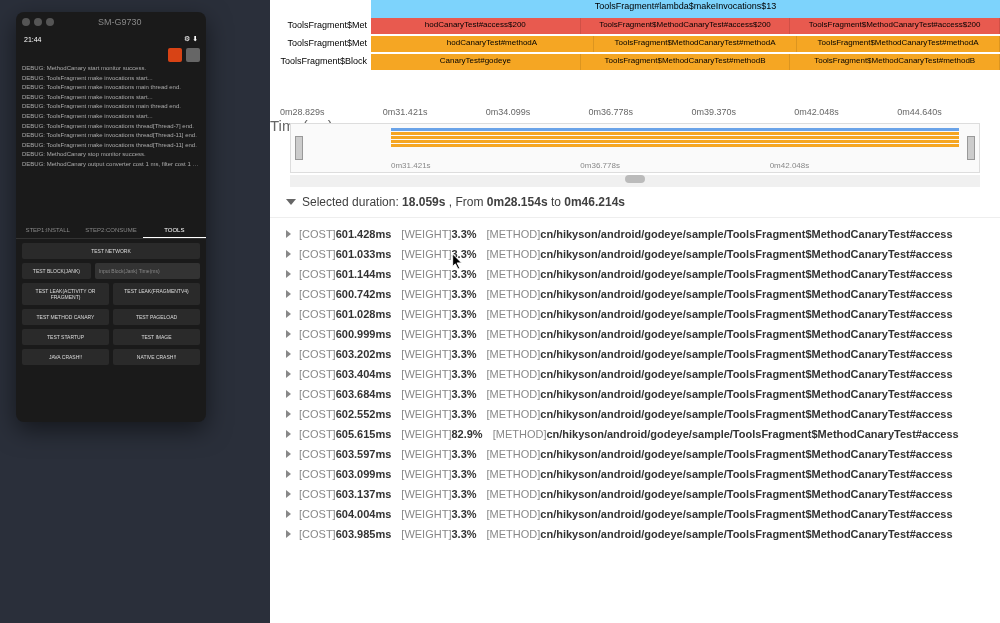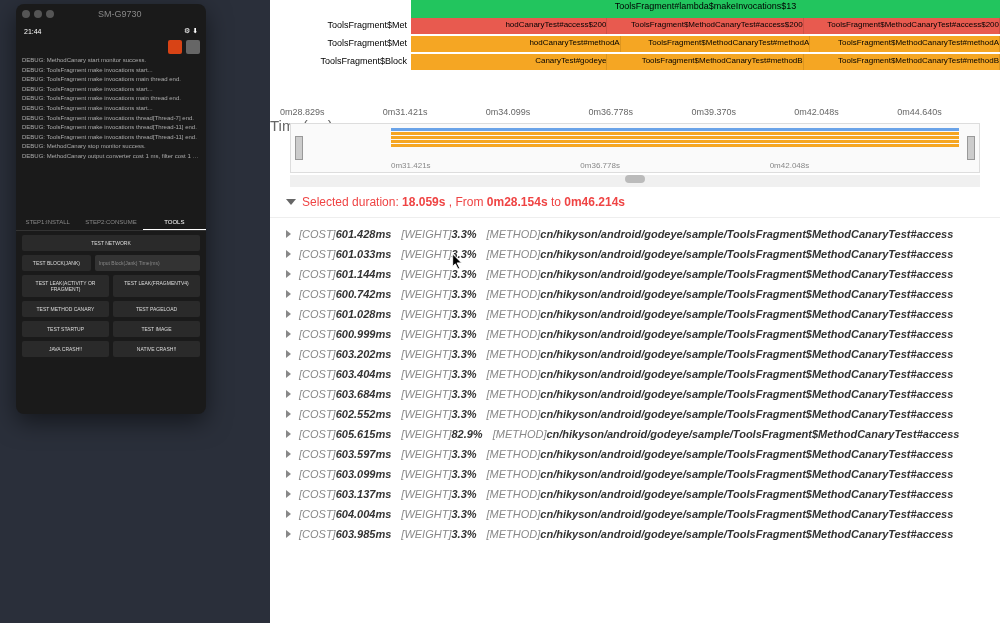--- a/index.html
+++ b/index.html
@@ -9,21 +9,21 @@
       font-family: -apple-system, BlinkMacSystemFont, "Segoe UI", sans-serif;
       background: #2a2f3a;
       overflow: hidden;
       position: relative;
     }
 
     
     .phone-window {
       position: absolute;
       left: 16px;
-      top: 4px;
+      top: 12px;
       width: 190px;
       height: 410px;
       background: #1a1a1a;
       border-radius: 8px;
       box-shadow: 0 8px 24px rgba(0,0,0,0.5);
     }
     .phone-titlebar {
       height: 20px;
       display: flex;
       align-items: center;
@@ -94,33 +94,33 @@
       top: 0;
       right: 0;
       bottom: 0;
       background: #fff;
       overflow: hidden;
     }
 
     .timeline-area { height: 115px; position: relative; }
     .timeline-row { height: 18px; display: flex; position: relative; margin-left: 1px; }
     .timeline-label {
-      width: 140px;
+      width: 100px;
       text-align: right;
       font-size: 9px;
       padding-right: 4px;
       padding-top: 2px;
       flex-shrink: 0;
     }
     .timeline-bars { flex: 1; display: flex; position: relative; }
-    .bar { height: 16px; font-size: 8px; text-align: right; overflow: hidden; white-space: nowrap; padding-top: 2px; border-right: 1px solid rgba(0,0,0,0.1); }
+    .bar { height: 16px; font-size: 8px; text-align: center; overflow: hidden; white-space: nowrap; padding-top: 2px; border-right: 1px solid rgba(0,0,0,0.1); }
     .bar-red { background: #e85a4f; color: #000; }
     .bar-orange { background: #f5a623; color: #000; }
     .bar-title-blue {
-      background: #22c55e; width: 100%; height: 25px; font-size: 9px; text-align: center; padding-top: 1px;
+      background: #7dd3fc; width: 100%; height: 25px; font-size: 9px; text-align: center; padding-top: 1px;
     }
 
     .time-axis { display: flex; margin-left: 10px; margin-top: 4px; }
     .time-tick { flex: 1; font-size: 9px; color: #666; margin-top: 31px; }
     .time-unit { text-align: left; font-size: 15px; color: #666; padding-right: 10px; }
 
     .minimap {
       height: 50px;
       margin: 8px 20px 0 20px;
       border: 1px solid #ddd;
@@ -140,34 +140,34 @@
     .minimap-bar.blue { background: #6aa3e8; }
     .minimap-ticks { position: absolute; bottom: 2px; left: 100px; right: 20px; display: flex; font-size: 8px; color: #888; }
     .minimap-ticks span { flex: 1; }
 
     .scrollbar-x { height: 12px; margin: 0 20px; background: #f0f0f0; position: relative; }
     .scrollbar-thumb { height: 8px; width: 20px; background: #bbb; margin: 2px auto; border-radius: 4px; }
 
     .selection-bar {
       padding: 8px 16px;
       font-size: 12px;
-      color: #ef4444;
+      color: #404040;
       border-bottom: 1px solid #eee;
       display: flex;
       align-items: center;
       gap: 6px;
     }
     .chevron {
       width: 0; height: 0;
       border-left: 5px solid transparent;
       border-right: 5px solid transparent;
       border-top: 6px solid #666;
     }
 
-    .method-list { padding: 6px 0 0 16px; overflow: hidden; font-style: italic; }
+    .method-list { padding: 6px 0 0 16px; overflow: hidden; }
     .method-row {
       display: flex;
       align-items: center;
       font-size: 11px;
       padding: 4px 0;
       white-space: nowrap;
       color: #333;
     }
     .caret-right {
       width: 0; height: 0;

